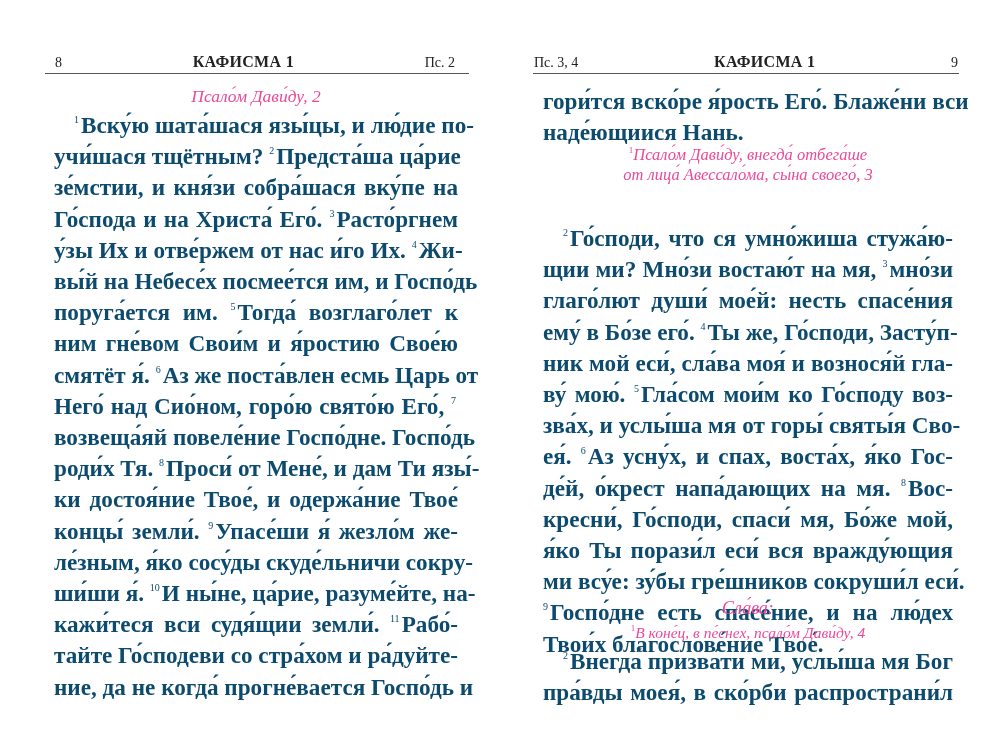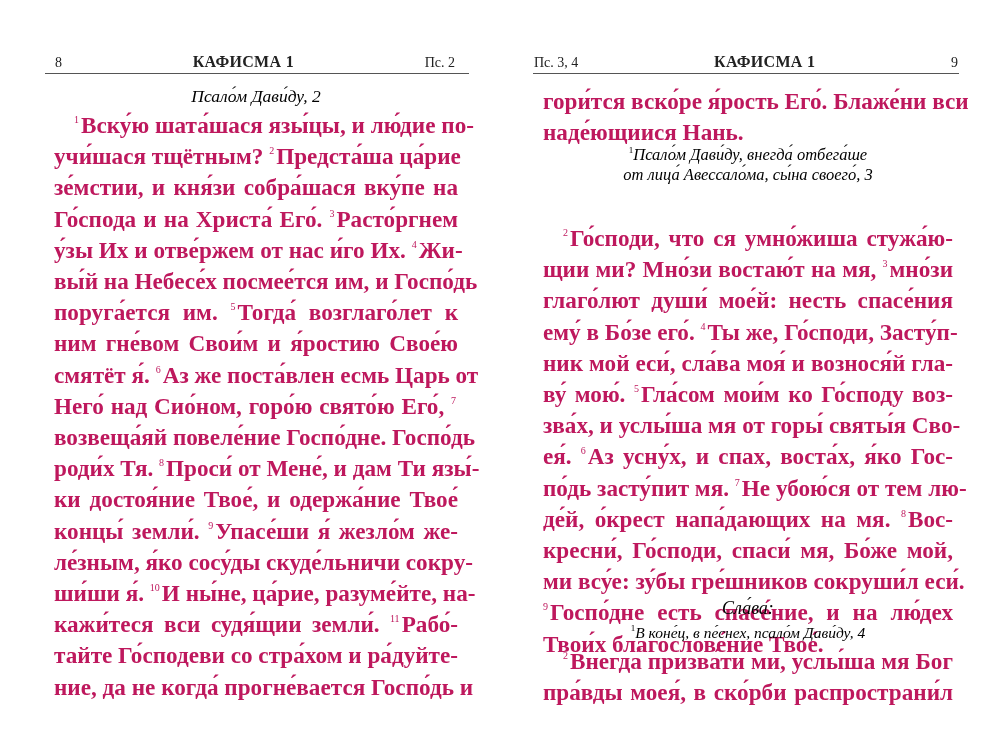--- a/index.html
+++ b/index.html
@@ -28,41 +28,41 @@
   }
   .left .rule { left:45px; width:424px; }
   .right .rule { left:33px; width:426px; }
 
   .body-text {
     position:absolute;
     font-family:"Liberation Serif",serif;
     font-weight:bold;
     font-size:23.2px;
     line-height:31.2px;
-    color:#be185d;
+    color:#0c4a6e;
     text-align:justify;
     text-align-last:justify;
   }
   .left .body-text { left:54px; width:404px; top:110px; }
   .right .body-text { left:43px; width:410px; }
 
   .line { display:block; white-space:nowrap; text-align-last:justify; }
   .line.last { text-align-last:left; }
   .line.indent { padding-left:20px; }
 
   sup.vn {
     font-size:10px; font-weight:normal; vertical-align:10px; line-height:0;
     margin-right:2px;
   }
 
   .title-italic {
     position:absolute;
     font-family:"Liberation Serif",serif;
     font-style:italic;
-    color:#000000;
+    color:#ec4899;
     text-align:center;
   }
   .title-italic sup { font-size:9px; font-style:normal; vertical-align:7px; line-height:0; }
 </style>
 </head>
 <body>
 
 <div class="page left">
   <div class="running-head">
     <span>8</span>
@@ -118,23 +118,23 @@
 
   <div class="body-text" id="right-ps3" style="top:188px;margin-top:35px;">
       <span class="line indent"><sup class="vn">2</sup><span>Го́споди, что ся умно́жиша стужа́ю-</span></span>
       <span class="line"><span>щии ми? Мно́зи востаю́т на мя,</span> <sup class="vn">3</sup><span>мно́зи</span></span>
       <span class="line"><span>глаго́лют души́ мое́й: несть спасе́ния</span></span>
       <span class="line"><span>ему́ в Бо́зе его́.</span> <sup class="vn">4</sup><span>Ты же, Го́споди, Засту́п-</span></span>
       <span class="line"><span>ник мой еси́, сла́ва моя́ и вознося́й гла-</span></span>
       <span class="line"><span>ву́ мою́.</span> <sup class="vn">5</sup><span>Гла́сом мои́м ко Го́споду воз-</span></span>
       <span class="line"><span>зва́х, и услы́ша мя от горы́ святы́я Сво-</span></span>
       <span class="line"><span>ея́.</span> <sup class="vn">6</sup><span>Аз усну́х, и спах, воста́х, я́ко Гос-</span></span>
-      <span class="line"><span>по́дь засту́пит мя.</span> <sup class="vn">7</sup><span>Не убою́ся от тем лю-</span></span>
       <span class="line"><span>де́й, о́крест напа́дающих на мя.</span> <sup class="vn">8</sup><span>Вос-</span></span>
       <span class="line"><span>кресни́, Го́споди, спаси́ мя, Бо́же мой,</span></span>
+      <span class="line"><span>я́ко Ты порази́л еси́ вся вражду́ющия</span></span>
       <span class="line"><span>ми всу́е: зу́бы гре́шников сокруши́л еси́.</span></span>
       <span class="line"><sup class="vn">9</sup><span>Госпо́дне есть спасе́ние, и на лю́дех</span></span>
       <span class="line last"><span>Твои́х благослове́ние Твое́.</span></span>
     </div>
 
   <div class="title-italic" style="left:43px; width:410px; top:596px; font-size:18px; line-height:24px;">
     <span>Сла́ва:</span>
   </div>
 
   <div class="title-italic" style="left:43px; width:410px; top:623px; font-size:15.5px; line-height:20px;">

